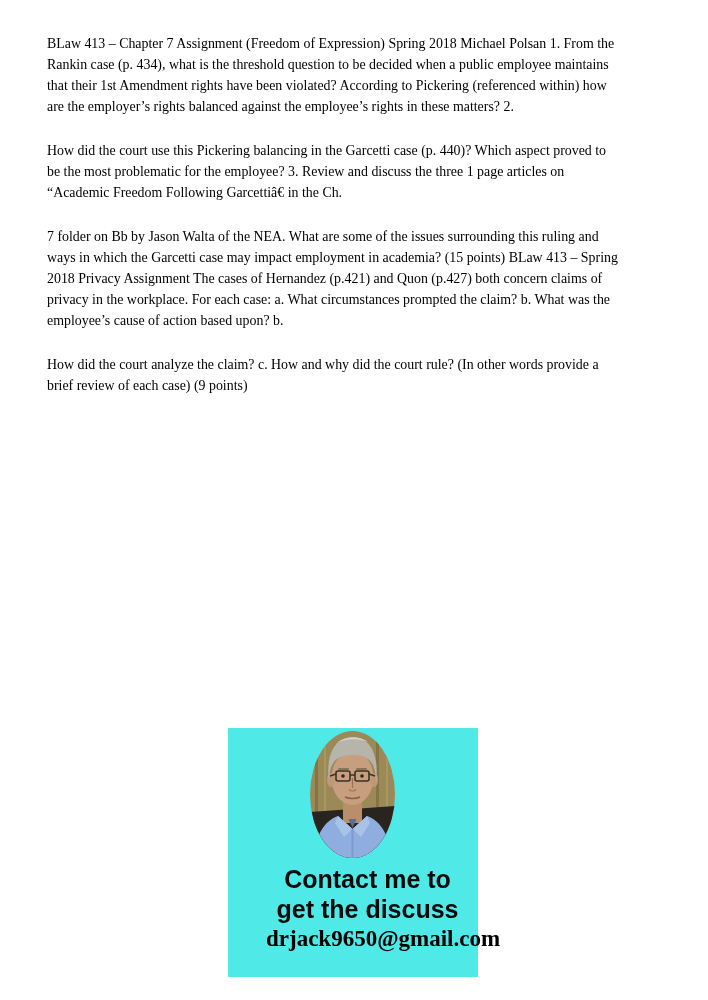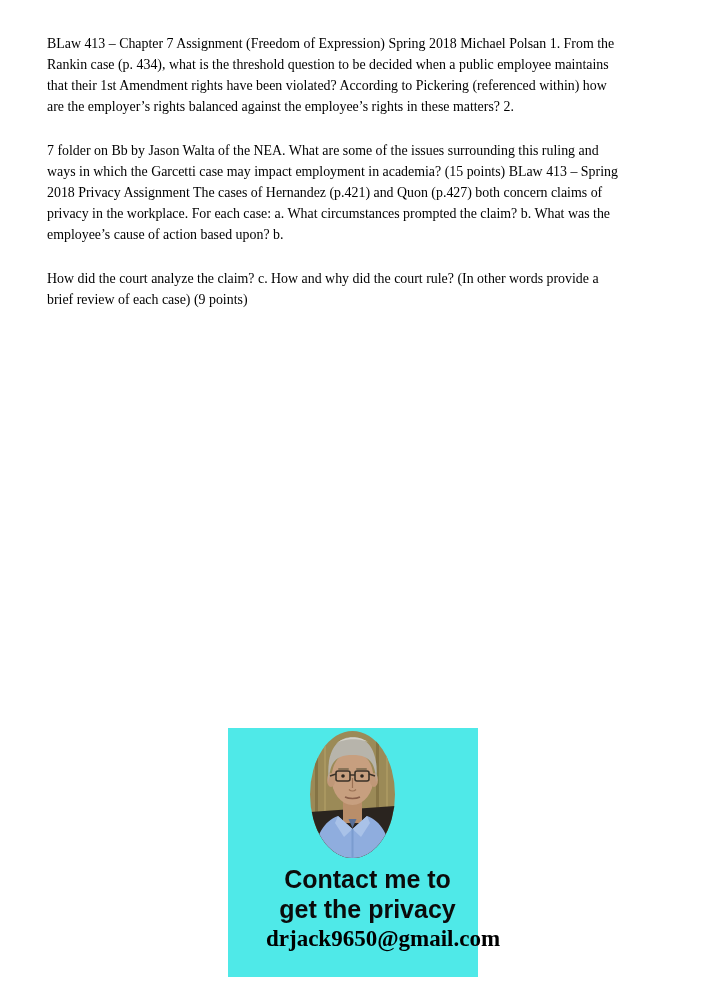--- a/index.html
+++ b/index.html
@@ -75,20 +75,23 @@
 </head>
 <body>
 
 <div class="page">
 
   <div class="doc-text">
     <p class="para">BLaw 413 – Chapter 7 Assignment (Freedom of Expression) Spring 2018 Michael Polsan 1. From the
 Rankin case (p. 434), what is the threshold question to be decided when a public employee maintains
 that their 1st Amendment rights have been violated? According to Pickering (referenced within) how
 are the employer’s rights balanced against the employee’s rights in these matters? 2.</p>
+    <p class="para">How did the court use this Pickering balancing in the Garcetti case (p. 440)? Which aspect proved to
+be the most problematic for the employee? 3. Review and discuss the three 1 page articles on
+“Academic Freedom Following Garcettiâ€ in the Ch.</p>
     <p class="para">7 folder on Bb by Jason Walta of the NEA. What are some of the issues surrounding this ruling and
 ways in which the Garcetti case may impact employment in academia? (15 points) BLaw 413 – Spring
 2018 Privacy Assignment The cases of Hernandez (p.421) and Quon (p.427) both concern claims of
 privacy in the workplace. For each case: a. What circumstances prompted the claim? b. What was the
 employee’s cause of action based upon? b.</p>
     <p class="para">How did the court analyze the claim? c. How and why did the court rule? (In other words provide a
 brief review of each case) (9 points)</p>
   </div>
 
   <div class="contact-box">
@@ -139,18 +142,18 @@
           <path d="M3,127 C6,104 14,90 28,85 L42.5,98 L57,85 C71,90 79,104 82,127 Z" fill="#8FADDE"></path>
           <path d="M28,85 L42.5,98 L34,106 L25,92 Z" fill="#a9c2e8"></path>
           <path d="M57,85 L42.5,98 L51,106 L60,92 Z" fill="#a9c2e8"></path>
           <path d="M38.5,88 L42.5,97 L46.5,88 Z" fill="#5a6f96"></path>
           <line x1="42.5" y1="98" x2="42.5" y2="127" stroke="#7b9ccf" stroke-width="2"></line>
         </g>
       </svg>
     </div>
 
     <div class="contact-line1">Contact me to</div>
-    <div class="contact-line2">get the privacy</div>
+    <div class="contact-line2">get the discuss</div>
     <div class="contact-email">drjack9650@gmail.com</div>
 
   </div>
 
 </div>
 
 </body></html>

